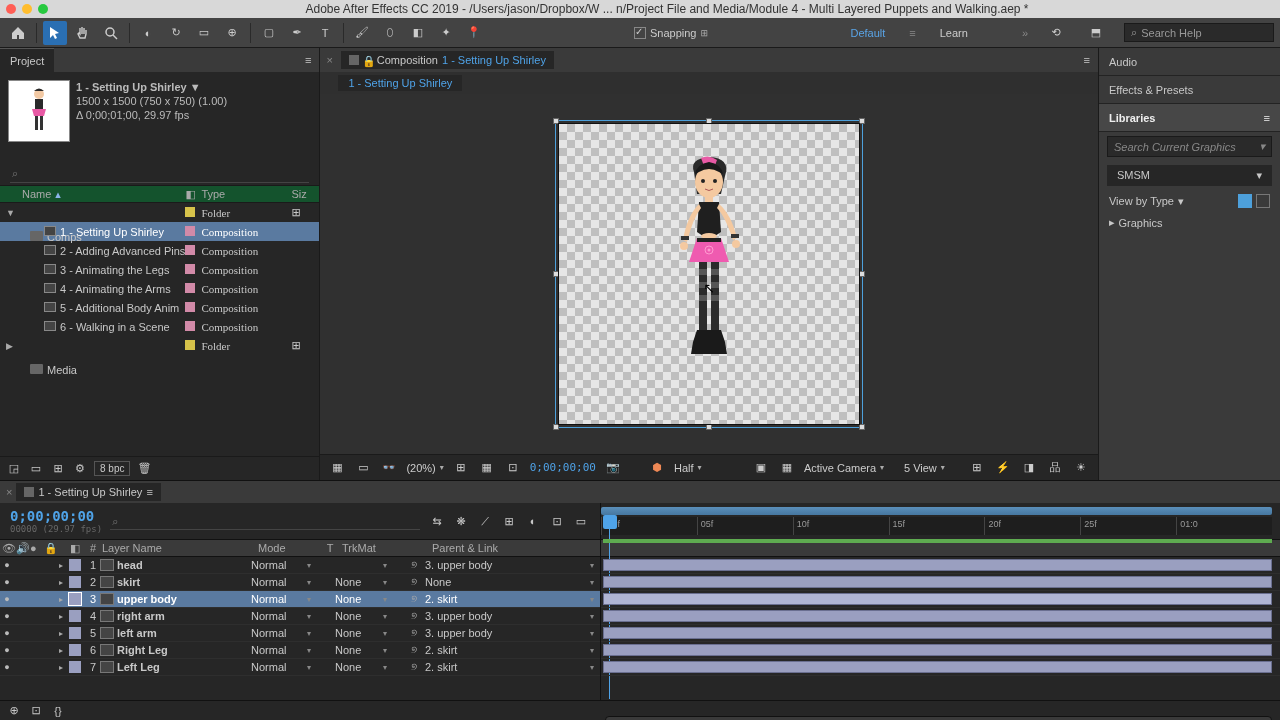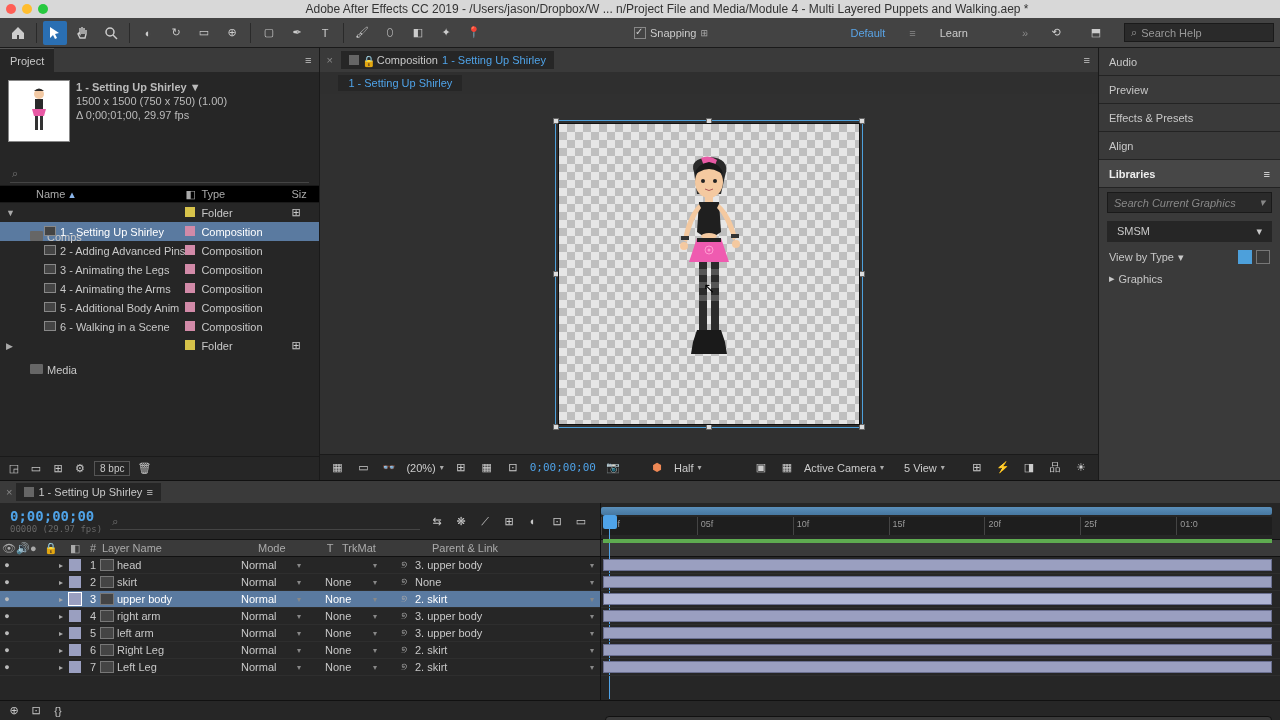--- a/index.html
+++ b/index.html
@@ -28,39 +28,39 @@
 .panel-tab-menu { margin-left: auto; padding: 0 8px; }
 
 .thumb-area { display: flex; padding: 8px; gap: 6px; height: 90px; }
 .thumb { width: 62px; height: 62px; background: #fff; border: 1px solid #888; position: relative; }
 .thumb-char { position: absolute; left: 50%; top: 50%; transform: translate(-50%,-50%); }
 .thumb-info { color: #bbb; font-size: 10px; line-height: 14px; }
 
 .search-row { padding: 2px 10px; }
 .search-inp { width: 100%; background: #262626; border: none; border-bottom: 1px solid #444; color: #999; padding: 3px 2px; }
 
-.proj-head { display: flex; height: 18px; background: #000000; border-top: 1px solid #1a1a1a; border-bottom: 1px solid #1a1a1a; align-items: center; padding-left: 16px; color: #aaa; font-size: 10px; }
+.proj-head { display: flex; height: 18px; background: #14532d; border-top: 1px solid #1a1a1a; border-bottom: 1px solid #1a1a1a; align-items: center; padding-left: 2px; color: #aaa; font-size: 10px; }
 .proj-col-name { flex: 1; padding-left: 10px; }
 .proj-col-lab { width: 16px; }
 .proj-col-type { width: 90px; }
 .proj-col-size { width: 28px; }
 .sort-arrow { color: #8ab4e8; margin-left: 4px; }
 
 .proj-list { flex: 1; overflow: hidden; }
 .proj-row { display: flex; align-items: center; height: 19px; padding-left: 6px; }
 .proj-row.sel { background: #5a7aa0; color: #fff; }
 .proj-twirl { width: 10px; color: #aaa; font-size: 9px; }
 .proj-icon { width: 14px; height: 12px; margin-right: 4px; display: inline-block; }
 .folder-ic { background: #666; width: 13px; height: 10px; border-radius: 1px; }
 .comp-ic { background: #444; border: 1px solid #888; width: 12px; height: 10px; }
 .proj-name { flex: 1; white-space: nowrap; overflow: hidden; text-overflow: ellipsis; }
 .proj-lab { width: 16px; }
 .lab-sw { width: 10px; height: 10px; background: #d6c24a; display: inline-block; }
 .lab-sw.pink { background: #d28aa8; }
-.proj-type { width: 90px; }
+.proj-type { width: 90px; font-family: Liberation Serif, serif; }
 .proj-size { width: 28px; }
 .nest1 { padding-left: 14px; margin-top: 48px; }
 .nest2 { padding-left: 28px; }
 
 .proj-foot { height: 24px; background: #262626; border-top: 1px solid #1a1a1a; display: flex; align-items: center; padding: 0 6px; gap: 6px; }
 .foot-ic { width: 16px; height: 16px; display: flex; align-items: center; justify-content: center; }
 .bpc { padding: 1px 5px; border: 1px solid #555; font-size: 10px; }
 
 .center-col { flex: 1; background: #313131; display: flex; flex-direction: column; }
 .comp-tabs { height: 24px; display: flex; align-items: center; background: #3a3a3a; padding-left: 6px; gap: 4px; }
@@ -124,21 +124,21 @@
 .lrow.sel .lbl-sw { outline: 1px solid #fff; }
 .vis { width: 14px; display: flex; justify-content: center; font-size: 9px; }
 .eye::before { content: "●"; color: #bbb; }
 .aud { width: 14px; }
 .solo { width: 14px; }
 .lock { width: 14px; }
 .tw { width: 10px; font-size: 8px; color: #aaa; text-align: center; }
 .lbl-sw { width: 12px; height: 12px; margin: 0 3px; }
 .lnum { width: 16px; text-align: right; padding-right: 4px; }
 .licon { width: 14px; height: 12px; background: #444; border: 1px solid #777; margin-right: 3px; }
-.lname { width: 124px; }
+.lname { width: 134px; font-weight: bold; }
 .lmode { width: 64px; display: flex; align-items: center; }
 .lmode::after { content: "▾"; font-size: 8px; margin-left: auto; margin-right: 4px; color: #888; }
 .ltm { width: 20px; }
 .ltrk { width: 56px; display: flex; align-items: center; }
 .ltrk::after { content: "▾"; font-size: 8px; margin-left: auto; margin-right: 4px; color: #888; }
 .lpad { width: 20px; }
 .lpl { width: 14px; font-size: 10px; color: #aaa; }
 .lpar { flex: 1; display: flex; align-items: center; }
 .lpar::after { content: "▾"; font-size: 8px; margin-left: auto; margin-right: 6px; color: #888; }
 
@@ -439,27 +439,21 @@
       <span class="vf-ic">品</span>
       <span class="vf-ic">☀</span>
     </div>
   </div>
 
   <div class="right-col">
     <div class="r-tab">
         <span>Audio</span>
       </div>
     <div class="r-tab">
-        <span>Preview</span>
-      </div>
-    <div class="r-tab">
         <span>Effects &amp; Presets</span>
-      </div>
-    <div class="r-tab">
-        <span>Align</span>
       </div>
     <div class="r-tab hi">
         <span>Libraries</span>
         <span class="ham">≡</span>
       </div>
     <div class="r-search">
         <span>Search Current Graphics</span>
         <span>▾</span>
       </div>
     <div class="r-pill">

